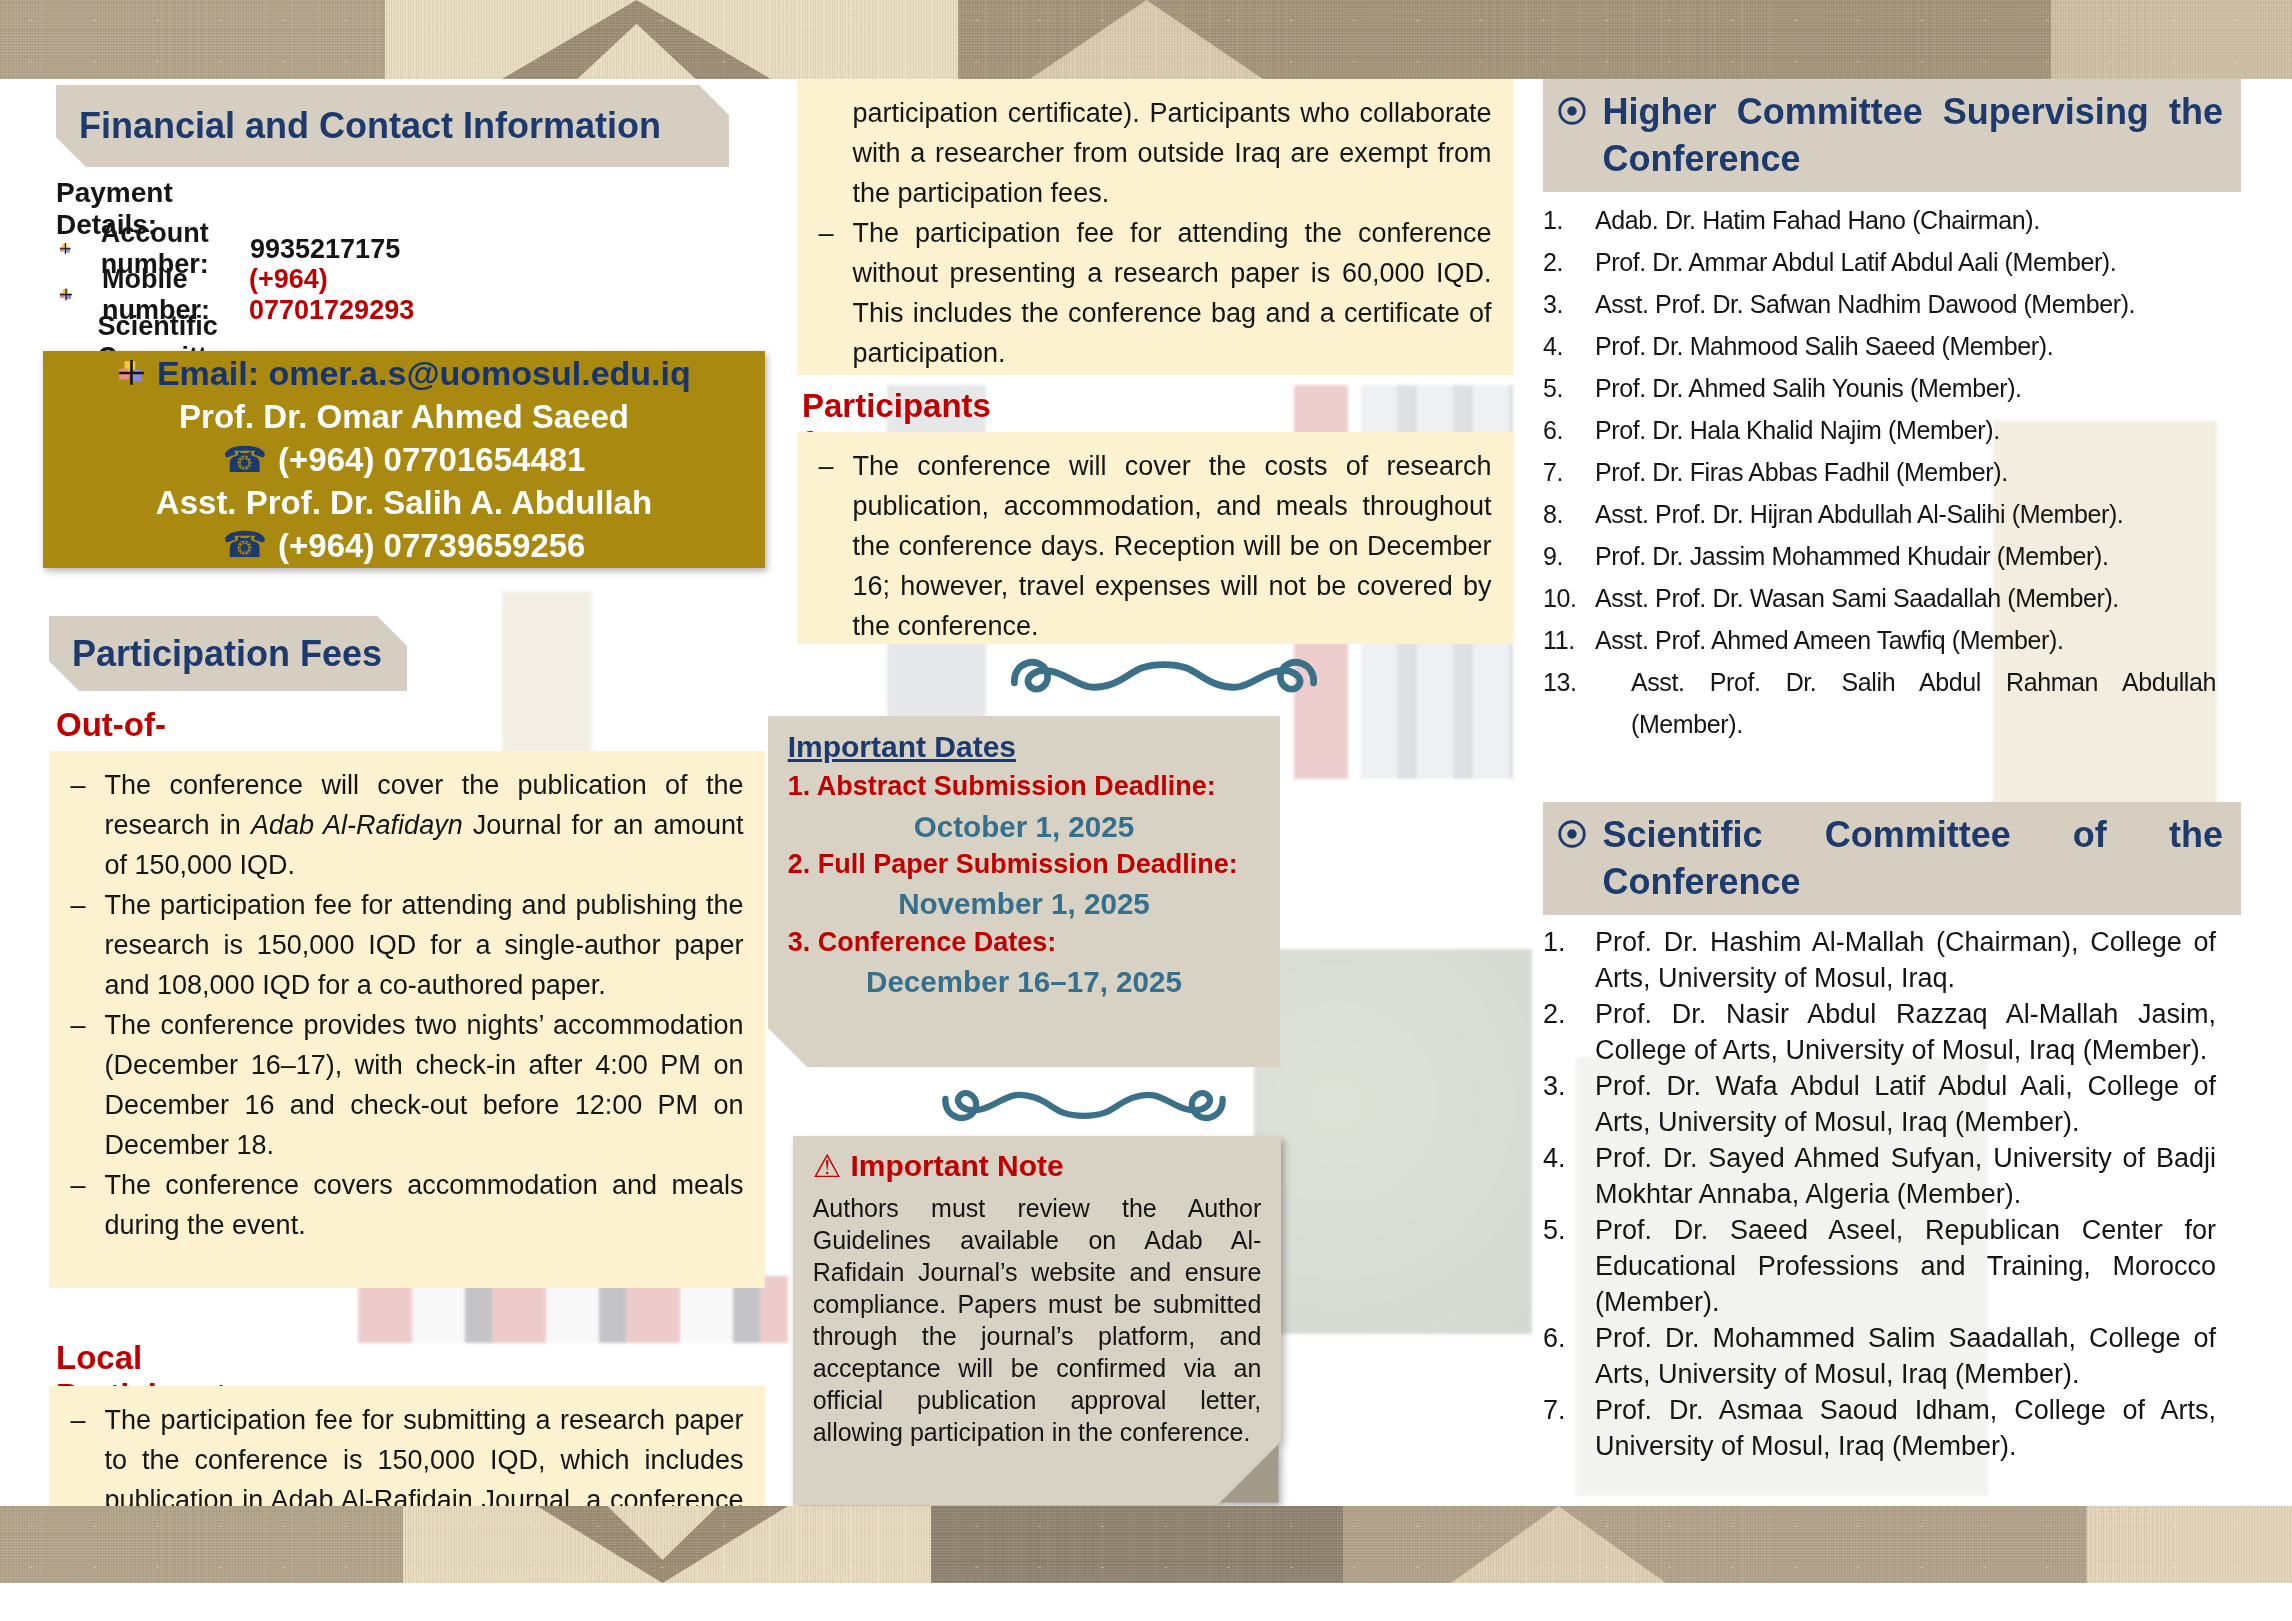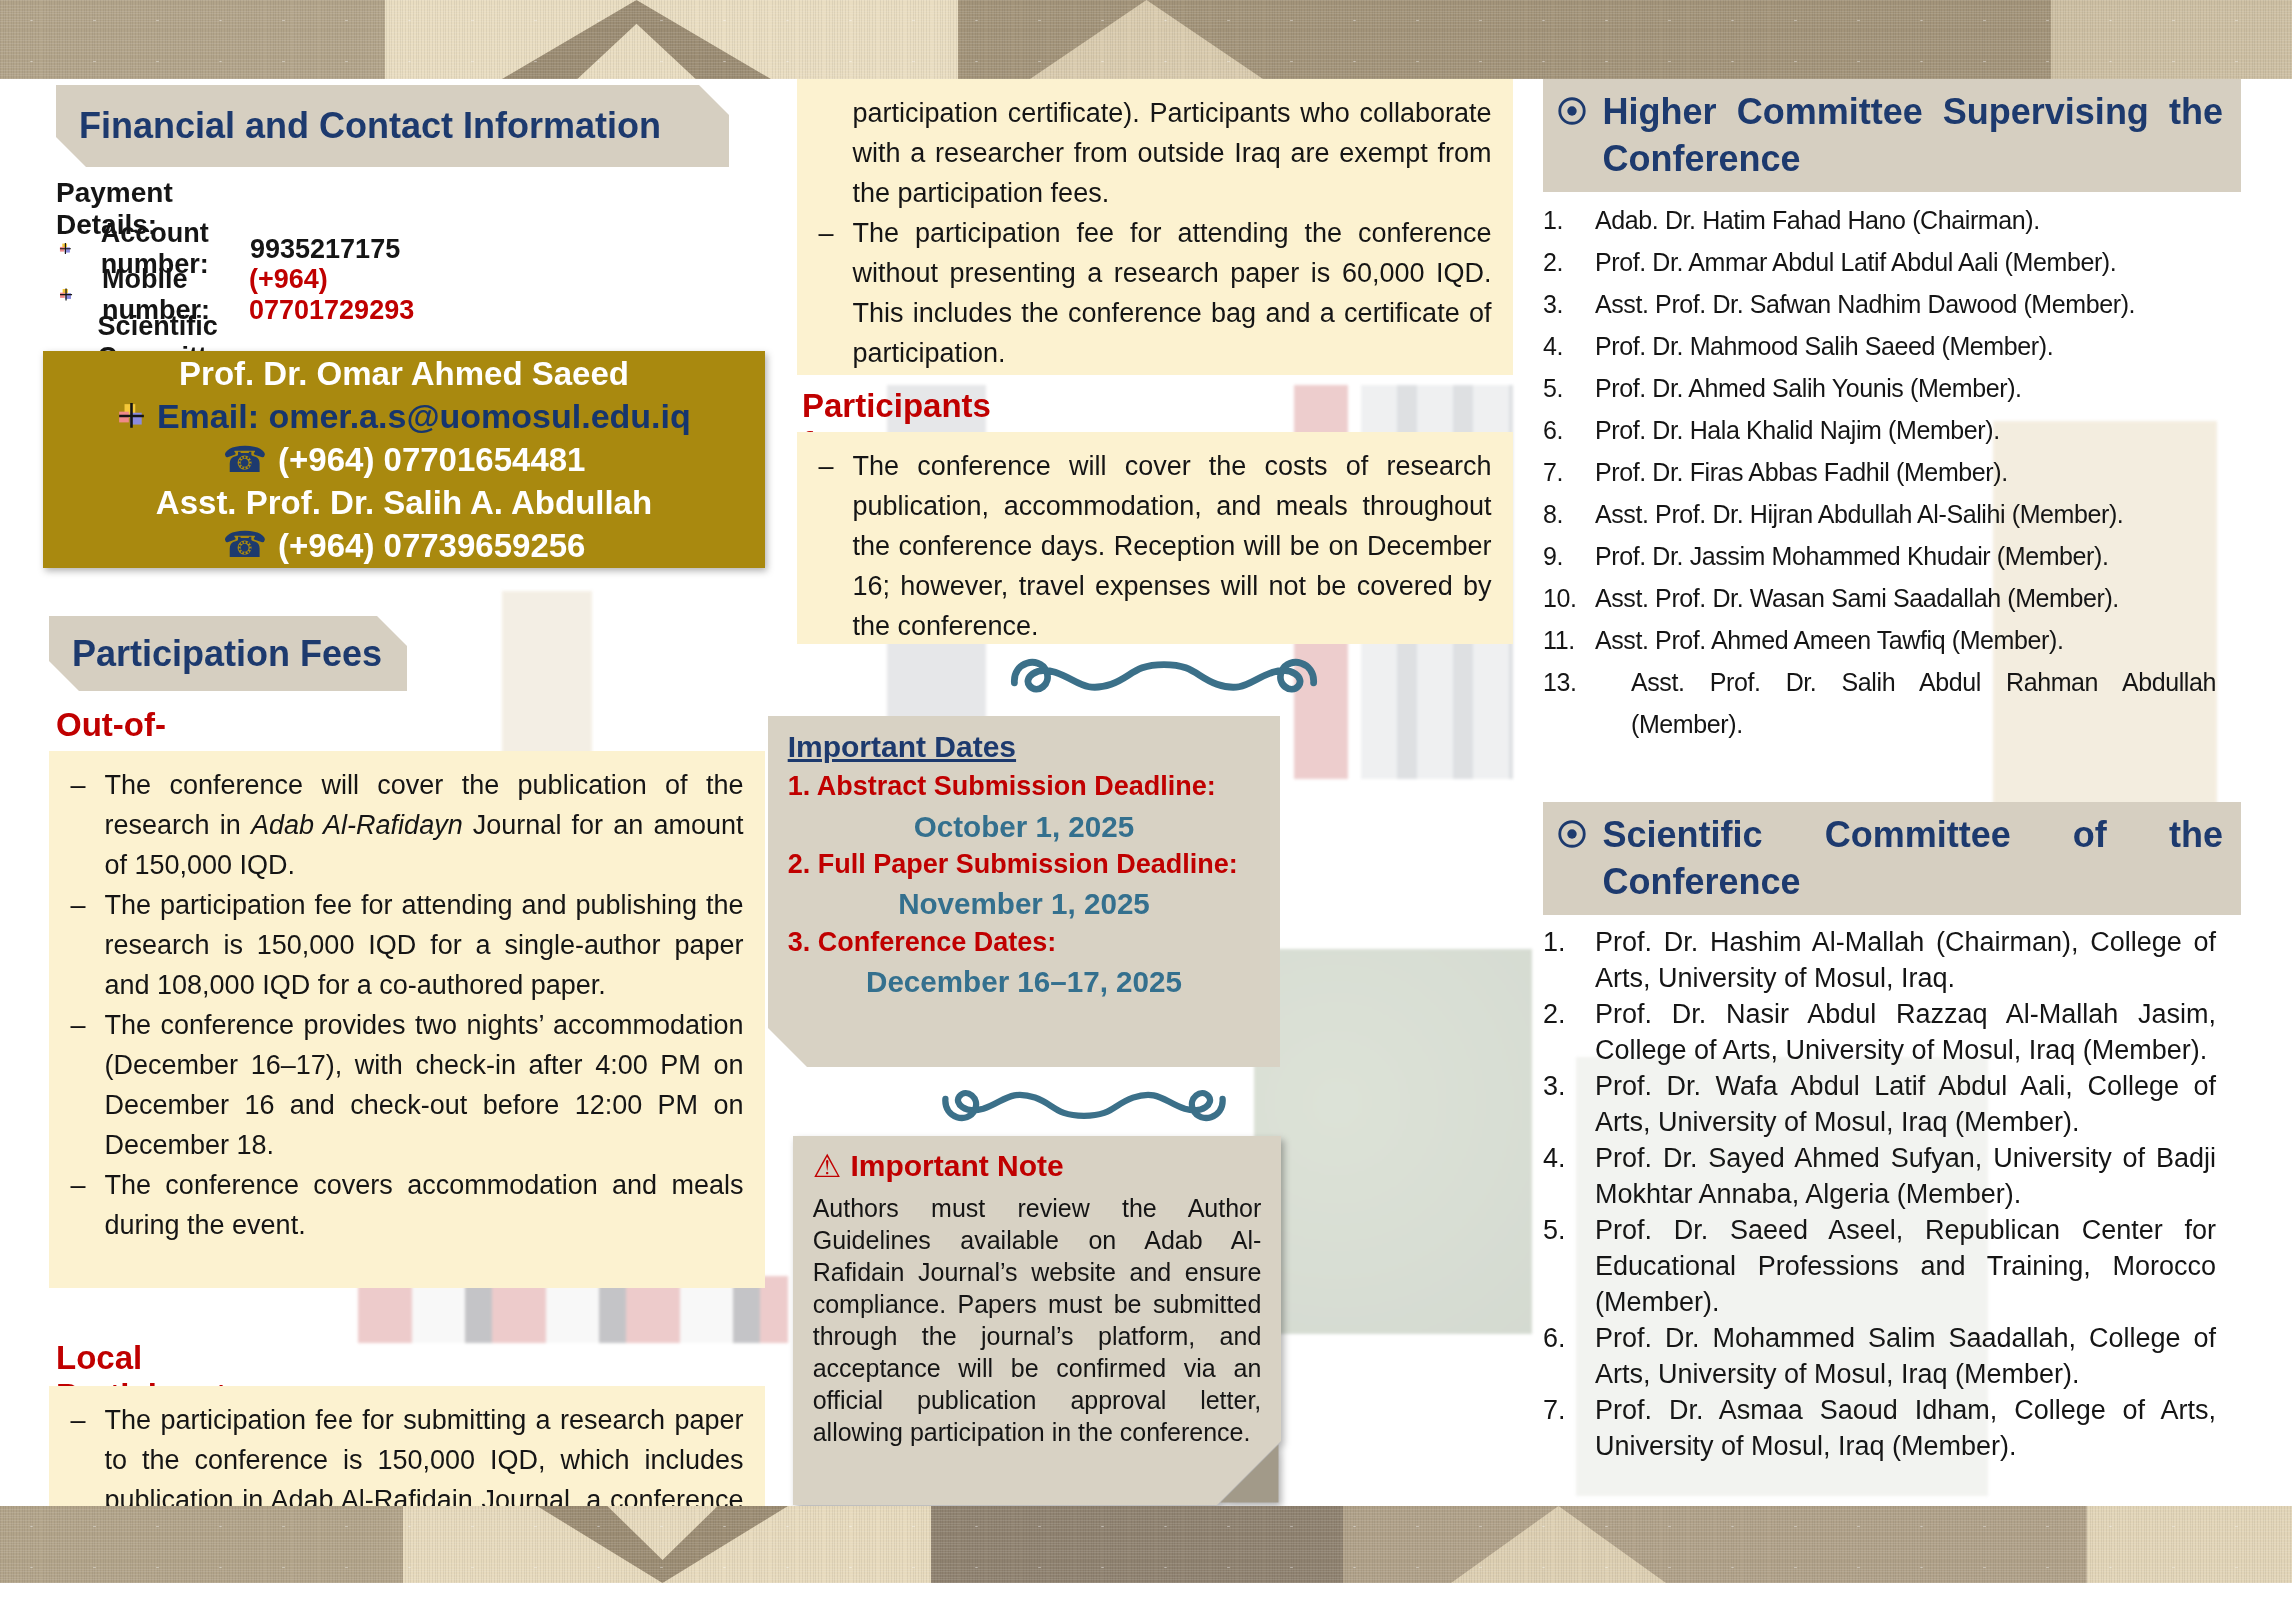--- a/index.html
+++ b/index.html
@@ -147,30 +147,30 @@
       <svg width="24" height="24" viewBox="0 0 27 27">
         <rect x="7" y="2" width="10" height="13" fill="#f5c839"></rect>
           <rect x="2" y="9" width="9" height="10" fill="#ef8a8a"></rect>
         <rect x="12" y="10" width="11" height="11" fill="#8b8bdf"></rect>
           <path d="M13.5 1 V24 M2 13 H25" stroke="#151515" stroke-width="2.4"></path>
       </svg>
       <span>Scientific Committee Contact:</span>
     </div>
 
     <div class="gold-box">
-      <div class="gold-line">Prof. Dr. Omar Ahmed Saeed</div>
       <div class="gold-line email">
         <svg width="29" height="29" viewBox="0 0 27 27">
           <rect x="7" y="2" width="10" height="13" fill="#f5c839"></rect>
             <rect x="2" y="9" width="9" height="10" fill="#ef8a8a"></rect>
           <rect x="12" y="10" width="11" height="11" fill="#8b8bdf"></rect>
             <path d="M13.5 1 V24 M2 13 H25" stroke="#151515" stroke-width="2.4"></path>
         </svg>
         <span>Email: omer.a.s@uomosul.edu.iq</span>
       </div>
+      <div class="gold-line">Prof. Dr. Omar Ahmed Saeed</div>
       <div class="gold-line">
         <span class="ph-ic">☎</span>
         <span>(+964) 07701654481</span>
       </div>
       <div class="gold-line">Asst. Prof. Dr. Salih A. Abdullah</div>
       <div class="gold-line">
         <span class="ph-ic">☎</span>
         <span>(+964) 07739659256</span>
       </div>
     </div>

